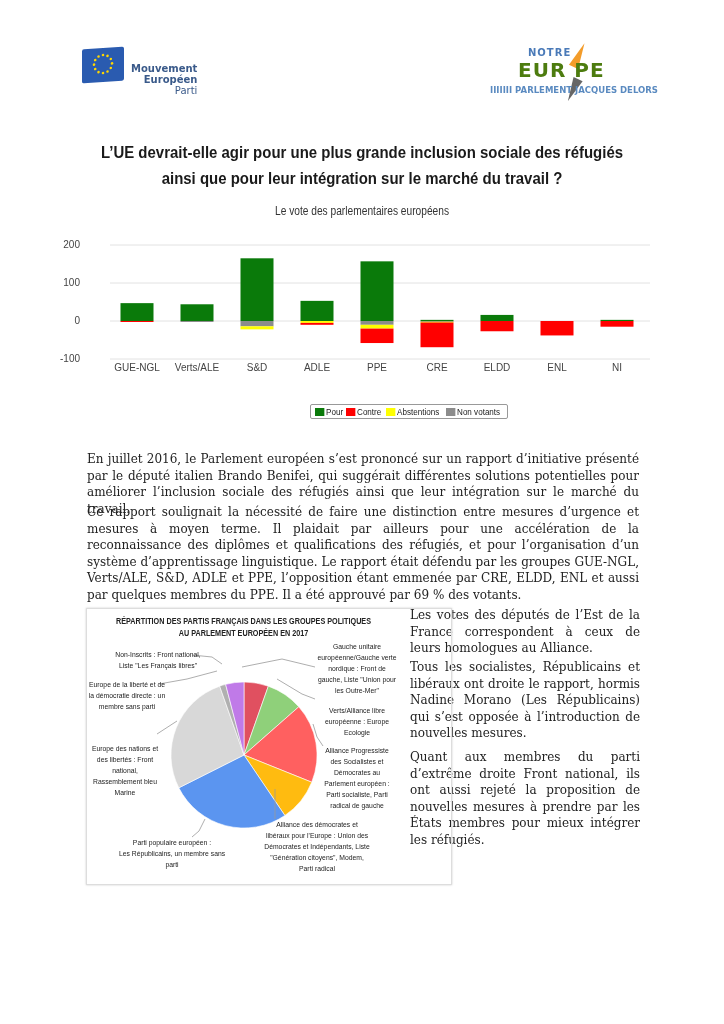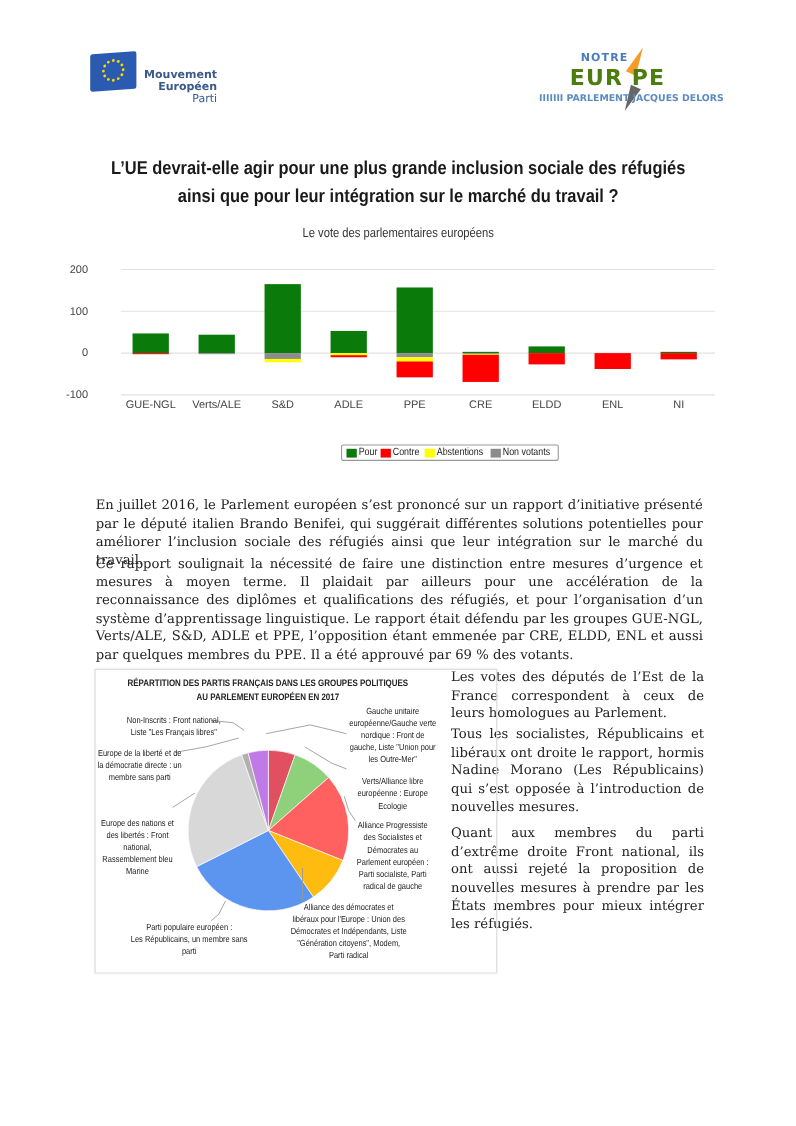--- a/index.html
+++ b/index.html
@@ -144,21 +144,21 @@
       <span>Abstentions</span>
     </span>
     <span class="legend-item">
       <span class="swatch" style="background: rgb(140, 140, 140);"></span>
       <span>Non votants</span>
     </span>
   </div>
 
 <p id="p1" class="para">En juillet 2016, le Parlement européen s’est prononcé sur un rapport d’initiative présenté par le député italien Brando Benifei, qui suggérait différentes solutions potentielles pour améliorer l’inclusion sociale des réfugiés ainsi que leur intégration sur le marché du travail.</p>
 <p id="p2" class="para">Ce rapport soulignait la nécessité de faire une distinction entre mesures d’urgence et mesures à moyen terme. Il plaidait par ailleurs pour une accélération de la reconnaissance des diplômes et qualifications des réfugiés, et pour l’organisation d’un système d’apprentissage linguistique. Le rapport était défendu par les groupes GUE-NGL, Verts/ALE, S&amp;D, ADLE et PPE, l’opposition étant emmenée par CRE, ELDD, ENL et aussi par quelques membres du PPE. Il a été approuvé par 69 % des votants.</p>
-<p id="p3" class="para">Les votes des députés de l’Est de la France correspondent à ceux de leurs homologues au Parlement.</p>
+<p id="p3" class="para">Les votes des députés de l’Est de la France correspondent à ceux de leurs homologues au Alliance.</p>
 <p id="p4" class="para">Tous les socialistes, Républicains et libéraux ont droite le rapport, hormis Nadine Morano (Les Républicains) qui s’est opposée à l’introduction de nouvelles mesures.</p>
 <p id="p5" class="para">Quant aux membres du parti d’extrême droite Front national, ils ont aussi rejeté la proposition de nouvelles mesures à prendre par les États membres pour mieux intégrer les réfugiés.</p>
 
 <div id="pie-box">
   <div class="pie-title">
     <div>RÉPARTITION DES PARTIS FRANÇAIS DANS LES GROUPES POLITIQUES</div>
     <div>AU PARLEMENT EUROPÉEN EN 2017</div>
   </div>
   <svg id="pie-svg" width="313" height="277" style="position:absolute;left:0;top:0">
     <g id="pie-slices">

